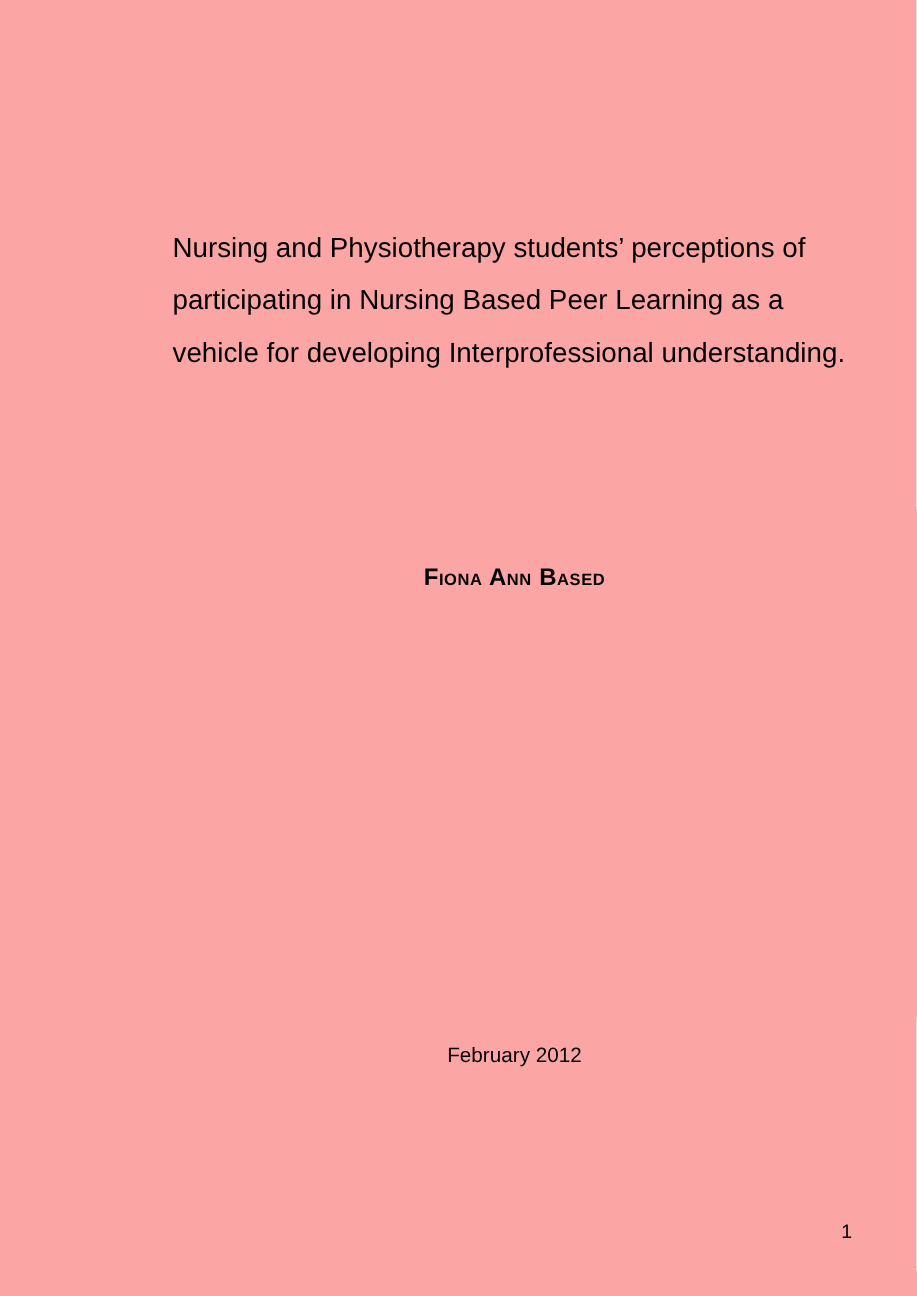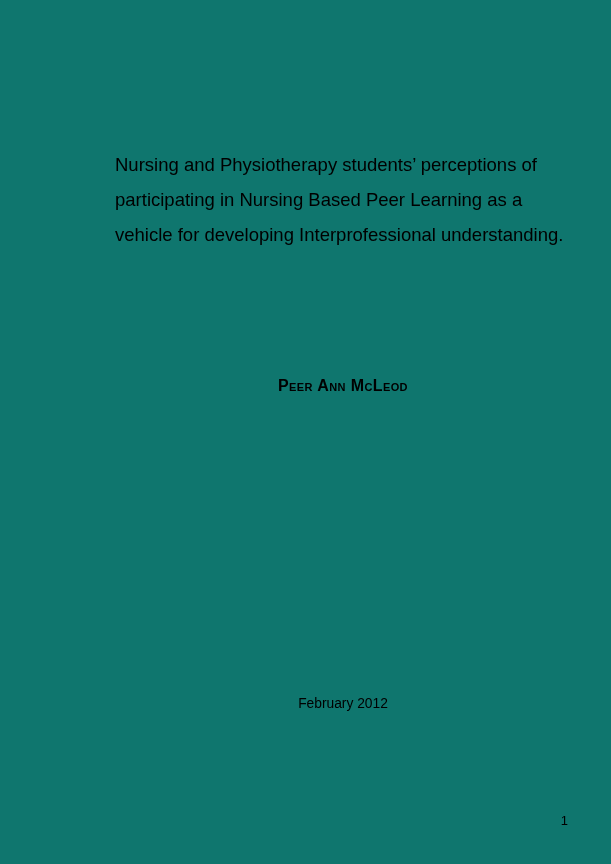--- a/index.html
+++ b/index.html
@@ -5,21 +5,21 @@
   * { margin: 0; padding: 0; box-sizing: border-box; }
   html, body { background: #ffffff; }
   body {
     font-family: "Liberation Sans", "DejaVu Sans", sans-serif;
     color: #000000;
   }
   .page {
     position: relative;
     width: 611px;
     height: 864px;
-    background: #0f766e;
+    background: #fca5a5;
     overflow: hidden;
   }
   .title-block {
     position: absolute;
     left: 115px;
     top: 147px;
     width: 456px;
     font-size: 18.5px;
     line-height: 35px;
     text-align: left;
@@ -70,21 +70,21 @@
 <body>
 
 <div class="page">
 
   <div class="title-block">
     <div>Nursing and Physiotherapy students’ perceptions of</div>
     <div>participating in Nursing Based Peer Learning as a</div>
     <div>vehicle for developing Interprofessional understanding.</div>
   </div>
 
-  <div class="author-block">Peer Ann McLeod</div>
+  <div class="author-block">Fiona Ann Based</div>
 
 
   <div class="footer-block">
     <div>February 2012</div>
   </div>
 
   <div class="page-number">1</div>
 
 </div>
 

